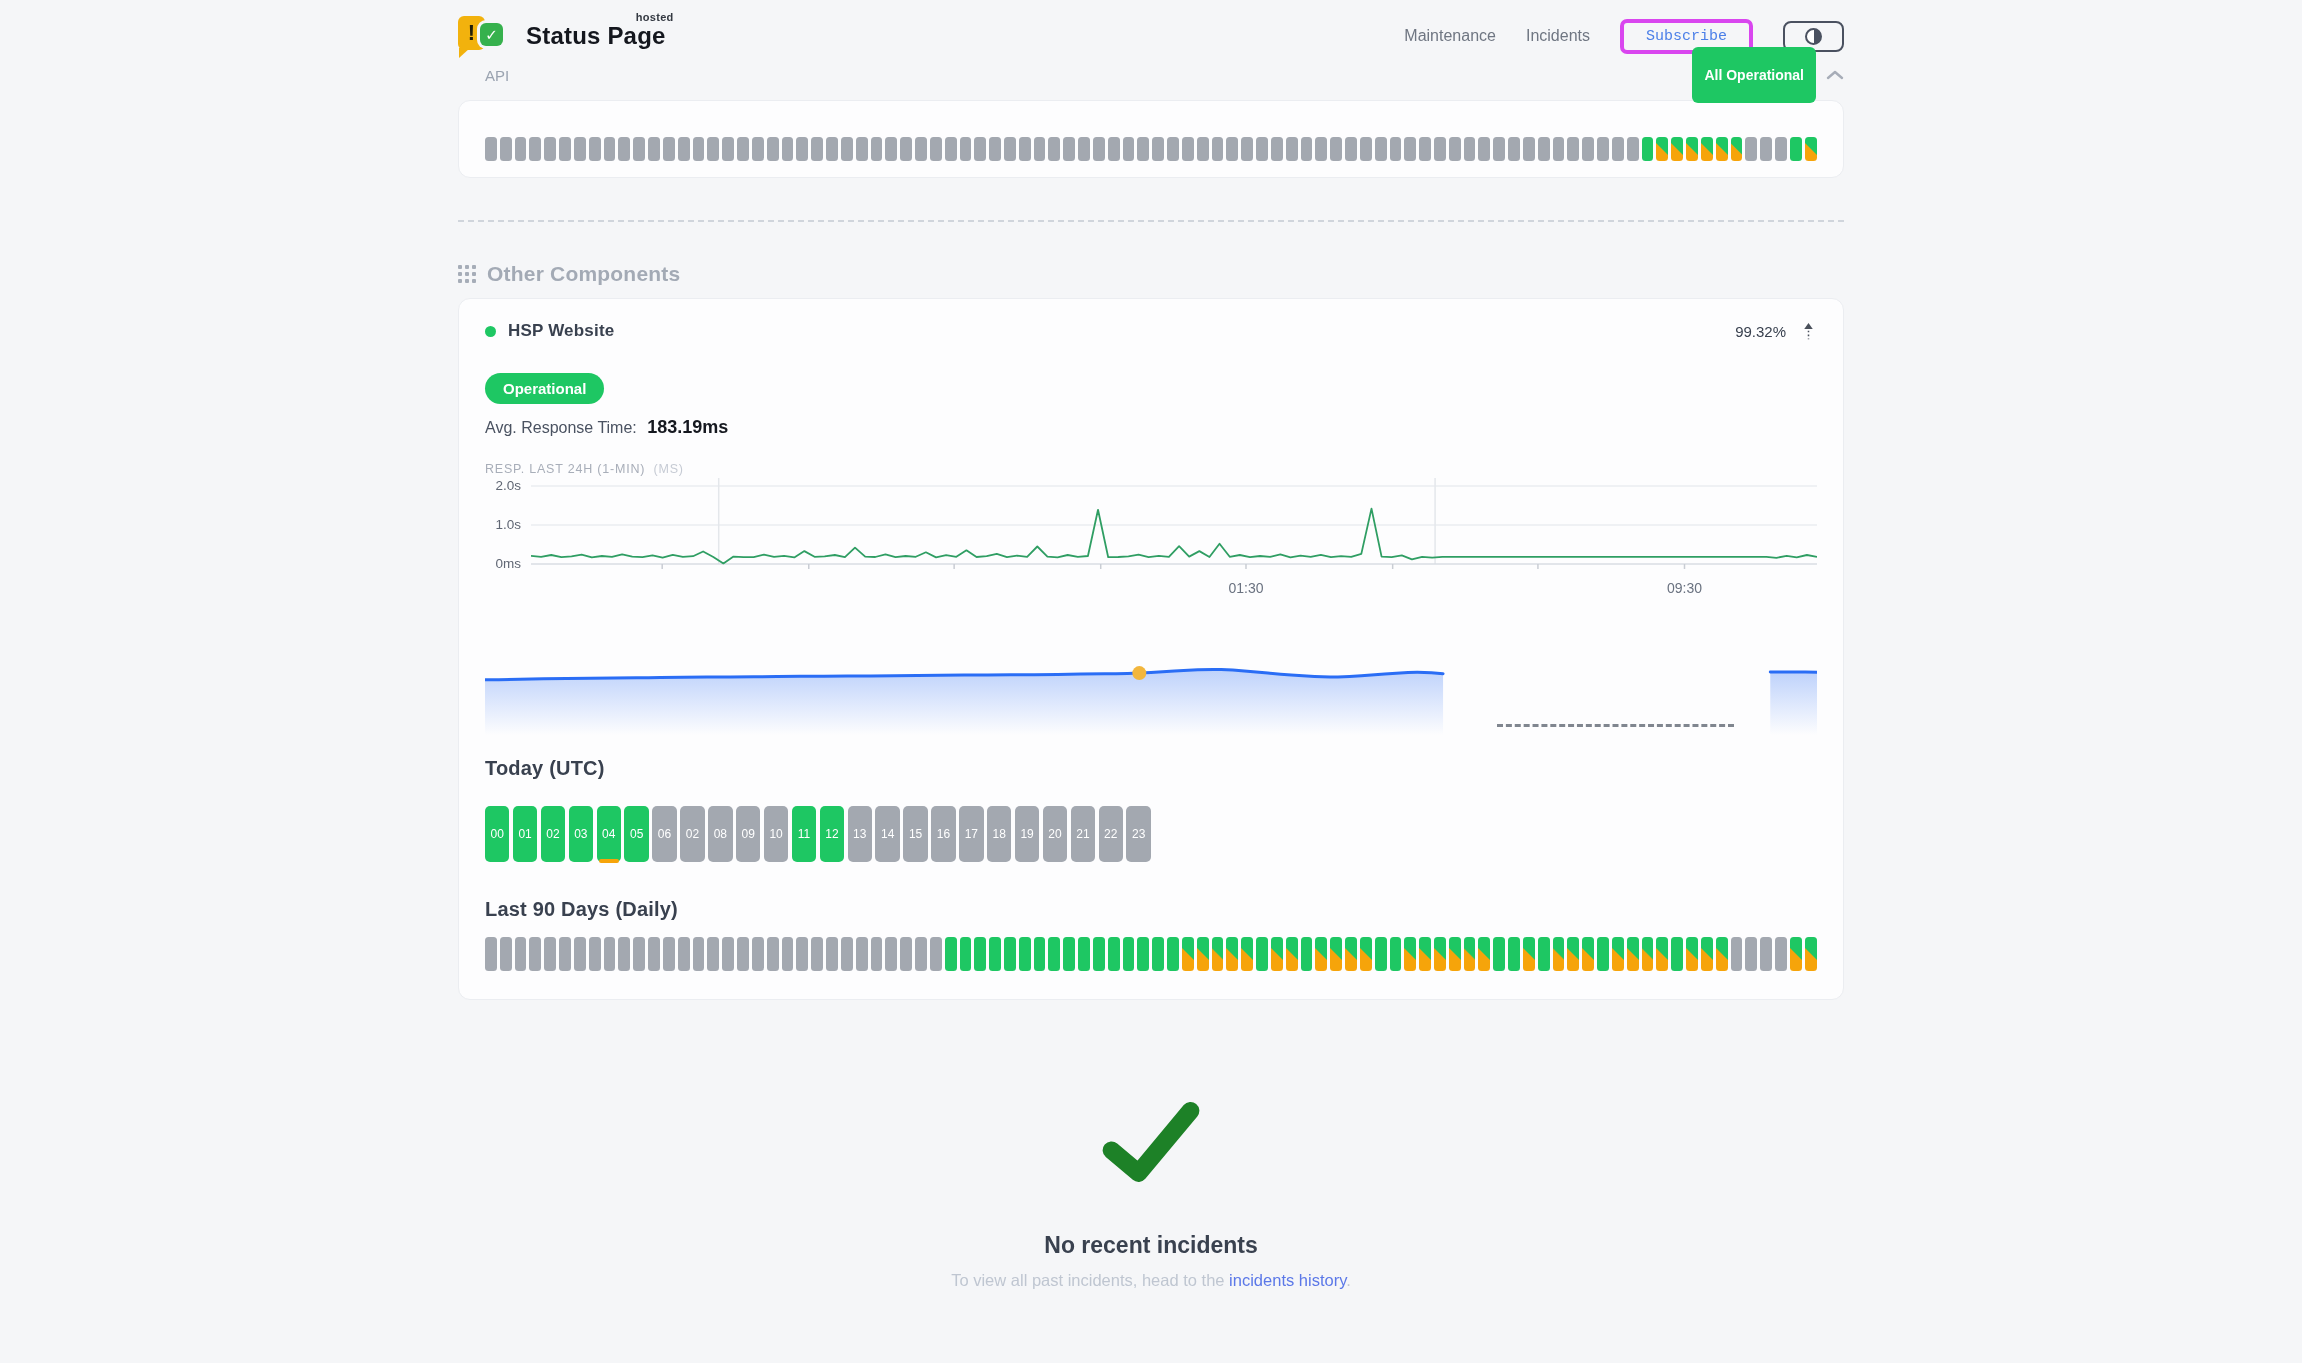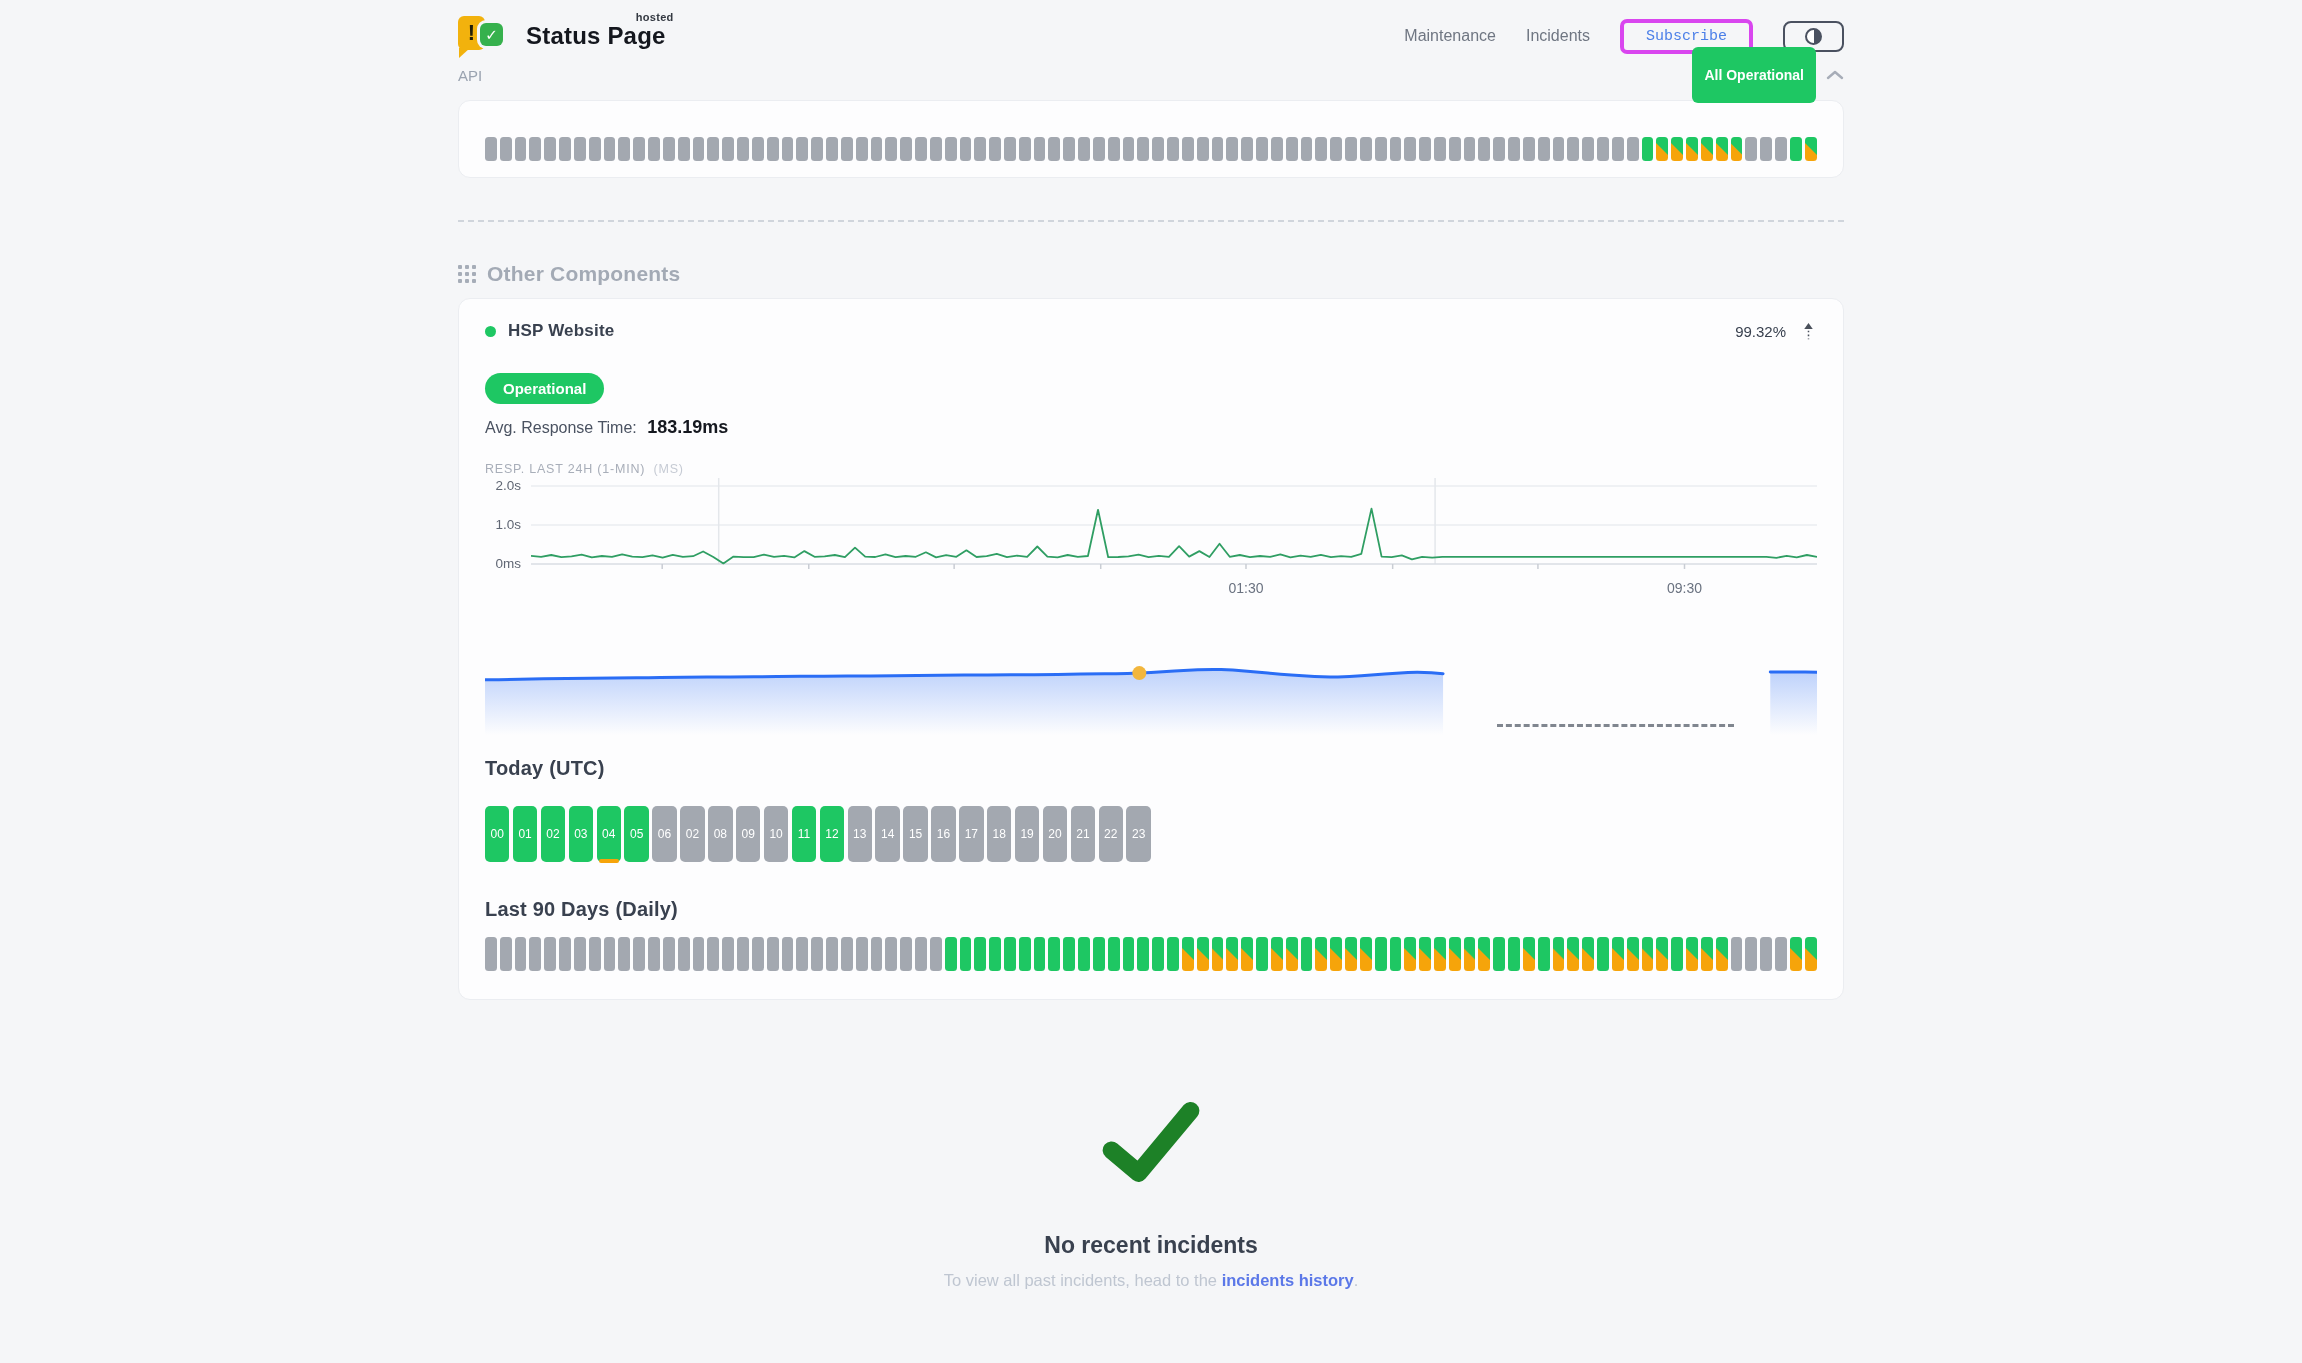--- a/index.html
+++ b/index.html
@@ -23,21 +23,21 @@
   .nav { display:flex; align-items:center; gap:30px; }
   .nav-link { font-size:16px; color:#6f7682; cursor:pointer; }
   .btn-subscribe { border:4px solid #d946ef; color:#4b7fe8; background:transparent; font-size:15px;
     padding:5px 22px; border-radius:7px; font-family:Liberation Mono, monospace; cursor:pointer;text-align:right; }
   .btn-theme { border:2px solid #4a5160; background:transparent; padding:4px 20px; border-radius:8px;
     height:31px; display:flex; align-items:center; cursor:pointer; }
   .theme-dot { width:17px; height:17px; border-radius:50%; border:2px solid #4a5160;
     background:linear-gradient(90deg,#ffffff 50%,#4a5160 50%); }
 
   
-  .subheader { display:flex; justify-content:space-between; align-items:center; margin-top:4px; height:26px; }
+  .subheader { display:flex; justify-content:space-between; align-items:center; margin-top:4px; height:26px;margin-left:27px; }
   .api-label { font-size:15px; color:#9aa3b0; }
   .status-wrap { display:flex; align-items:center; gap:10px; }
   .badge-all { background:#1ec763; color:#fff; font-size:14px; font-weight:bold; padding:20px 12px; border-radius:6px; }
   .chev { width:18px; height:12px; }
 
   
   .card { background:#fdfdfe; border:1px solid #ebedf1; border-radius:12px; }
   .api-card { margin-top:12px; padding:20px 26px 16px; }
   .comp-row { display:flex; justify-content:space-between; align-items:center; }
   .comp-left { display:flex; align-items:center; gap:12px; }
@@ -88,21 +88,21 @@
   .hcell.up { background:#1ec763; }
   .hcell.none { background:#a3a8b0; }
   .hline { position:absolute; left:2px; right:2px; bottom:-1px; height:4px; background:#f6a40a; border-radius:2px; }
   .mt-lg { margin-top:36px; }
   .bars-90 { margin-top:16px; }
 
   
   .incidents { margin-top:100px; display:flex; flex-direction:column; align-items:center; }
   .inc-title { margin-top:44px; font-size:23px; color:#39414f; font-weight:bold; }
   .inc-sub { margin-top:12px; font-size:16.5px; color:#bfc6d1; }
-  .inc-link { color:#5b78e8; cursor:pointer;font-weight:bold; }
+  .inc-link { color:#5b78e8; cursor:pointer; }
 </style>
 </head>
 <body>
 
 <div class="page">
 
   <header class="topbar">
     <div class="brand">
       <span class="logo">
         <span class="logo-yellow">!</span>

